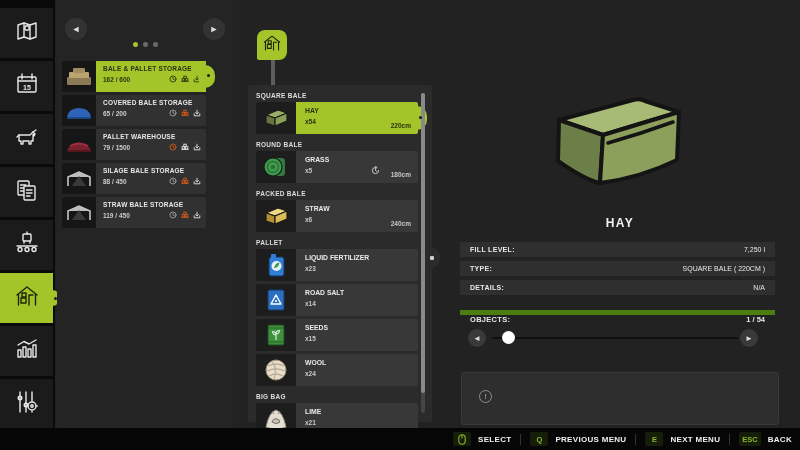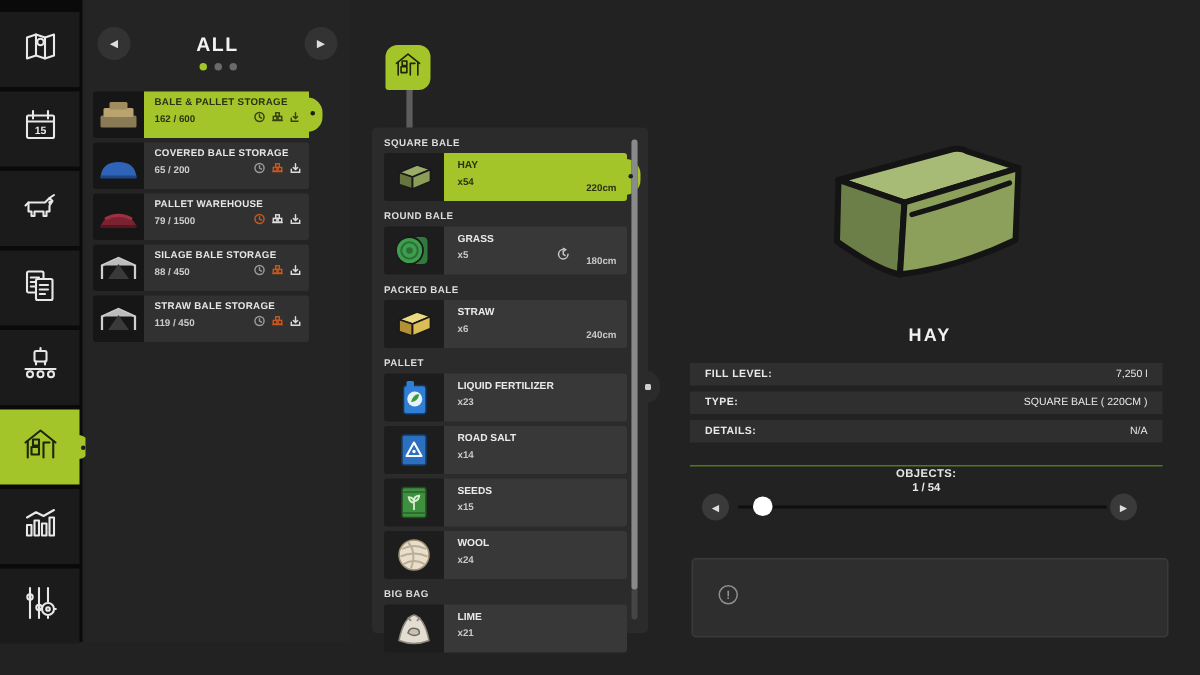--- a/index.html
+++ b/index.html
@@ -79,21 +79,21 @@
 
   
   #bale-img { left:545px; top:88px; }
   #detail-title { left:455px; top:216px; width:330px; text-align:center; color:#f2f2f2;
     font-size:12px; font-weight:bold; letter-spacing:1.5px; }
   .d-row { position:absolute; left:460px; width:315px; height:15px; background:#2f2f2f;
     display:flex; align-items:center; justify-content:space-between; padding:0 10px; }
   .d-label { font-size:7px; font-weight:bold; color:#e8e8e8; letter-spacing:.3px; }
   .d-value { font-size:7px; color:#e8e8e8; }
   #objects-row { position:absolute; left:460px; top:310px; width:315px; height:14px;
-    display:flex; align-items:center; justify-content:space-between; padding:0 10px; border-top:1px solid #4d7c0f;flex-direction:column; }
+    display:flex; align-items:center; justify-content:space-between; padding:0 10px; border-top:5px solid #4d7c0f; }
   #objects-row .d-label, #objects-row .d-value { font-weight:bold; font-size:7.5px; }
   .slide-btn { position:absolute; top:329px; width:18px; height:18px; border-radius:50%;
     background:#3a3a3a; color:#dddddd; font-size:8px; display:flex; align-items:center; justify-content:center; }
   #slider-track { position:absolute; left:492px; top:337px; width:246px; height:2px; background:#0e0e0e; border-radius:1px; }
   #slider-knob { position:absolute; left:502px; top:331px; width:13px; height:13px; background:#ffffff; border-radius:50%; }
   #info-box { position:absolute; left:461px; top:372px; width:318px; height:53px; background:#2e2e2e;
     border:1px solid #3a3a3a; border-radius:3px; }
   #info-icon { position:absolute; left:17px; top:17px; width:13px; height:13px; border:1.3px solid #8f8f8f;
     border-radius:50%; color:#8f8f8f; font-size:8px; font-weight:bold; text-align:center; line-height:11px; }
 
@@ -183,21 +183,20 @@
     </div>
   </div>
 
   <div id="facility" class="abs">
     <div class="pager-btn" style="left:8px">
         <span>◄</span>
       </div>
     <div class="pager-btn" style="left:146px">
         <span>►</span>
       </div>
-    <div id="facility-title">ALL</div>
     <div id="pager-dots">
       <span class="pdot on"></span>
       <span class="pdot"></span>
       <span class="pdot"></span>
     </div>
 
     <div class="fac-item selected" style="top:61px">
       <div class="fac-thumb">
         <svg width="30" height="24" viewBox="0 0 30 24">
             <rect x="3" y="12" width="24" height="8" rx="1" fill="#8a7a55"></rect>
@@ -534,14 +533,32 @@
   <div id="slider-track"></div>
   <div id="slider-knob"></div>
   <div class="slide-btn" style="left:740px">
       <span>►</span>
     </div>
 
   <div id="info-box">
     <div id="info-icon">!</div>
   </div>
 
+  <div id="footer" class="abs">
+    <span class="f-key">
+      <svg width="8" height="11" viewBox="0 0 8 11" fill="none" stroke="#8ab82a" stroke-width="1.1">
+          <rect x="0.8" y="0.8" width="6.4" height="9.4" rx="3.2"></rect>
+          <path d="M4 1 V4.5"></path>
+        </svg>
+    </span>
+    <span class="f-label">SELECT</span>
+    <span class="f-sep"></span>
+    <span class="f-key">Q</span>
+    <span class="f-label">PREVIOUS MENU</span>
+    <span class="f-sep"></span>
+    <span class="f-key">E</span>
+    <span class="f-label">NEXT MENU</span>
+    <span class="f-sep"></span>
+    <span class="f-key">ESC</span>
+    <span class="f-label">BACK</span>
+  </div>
 
 </div>
 
 </body></html>

